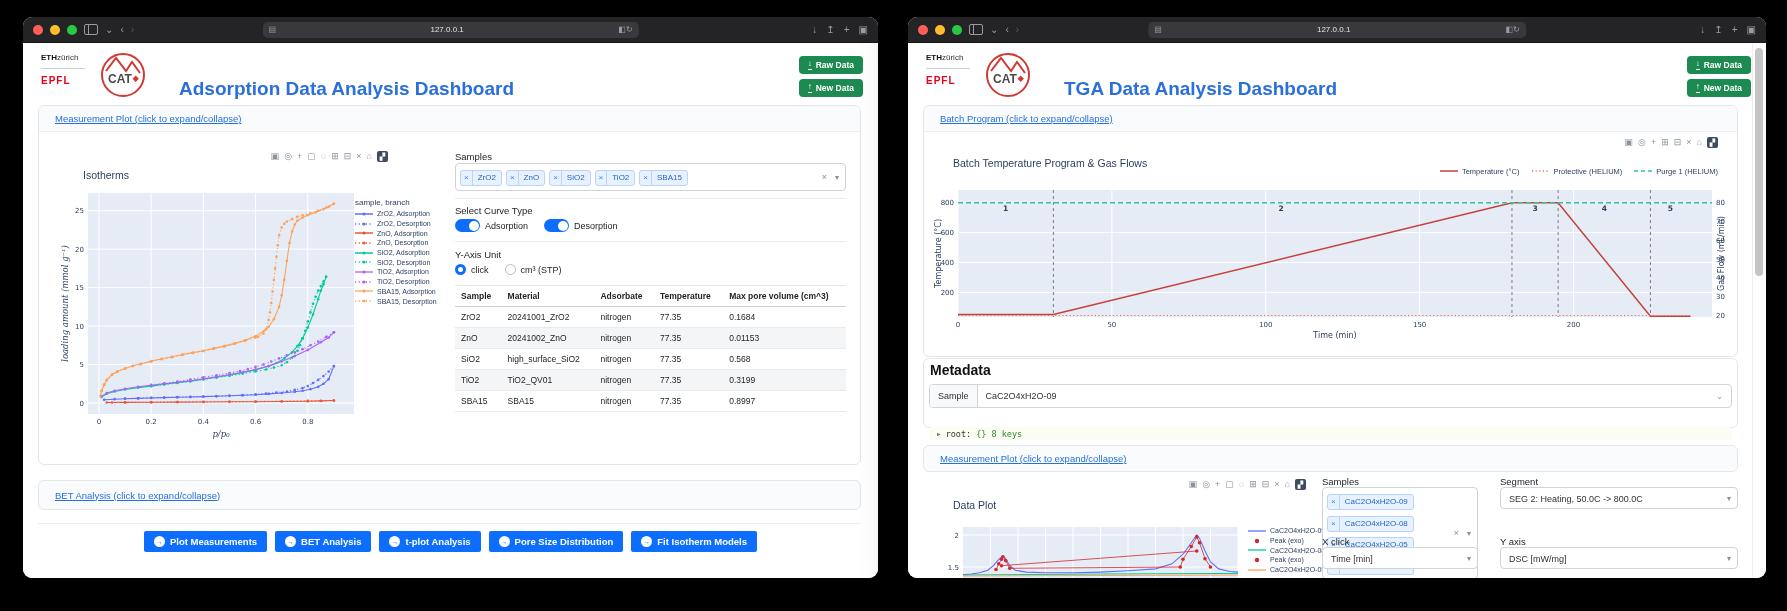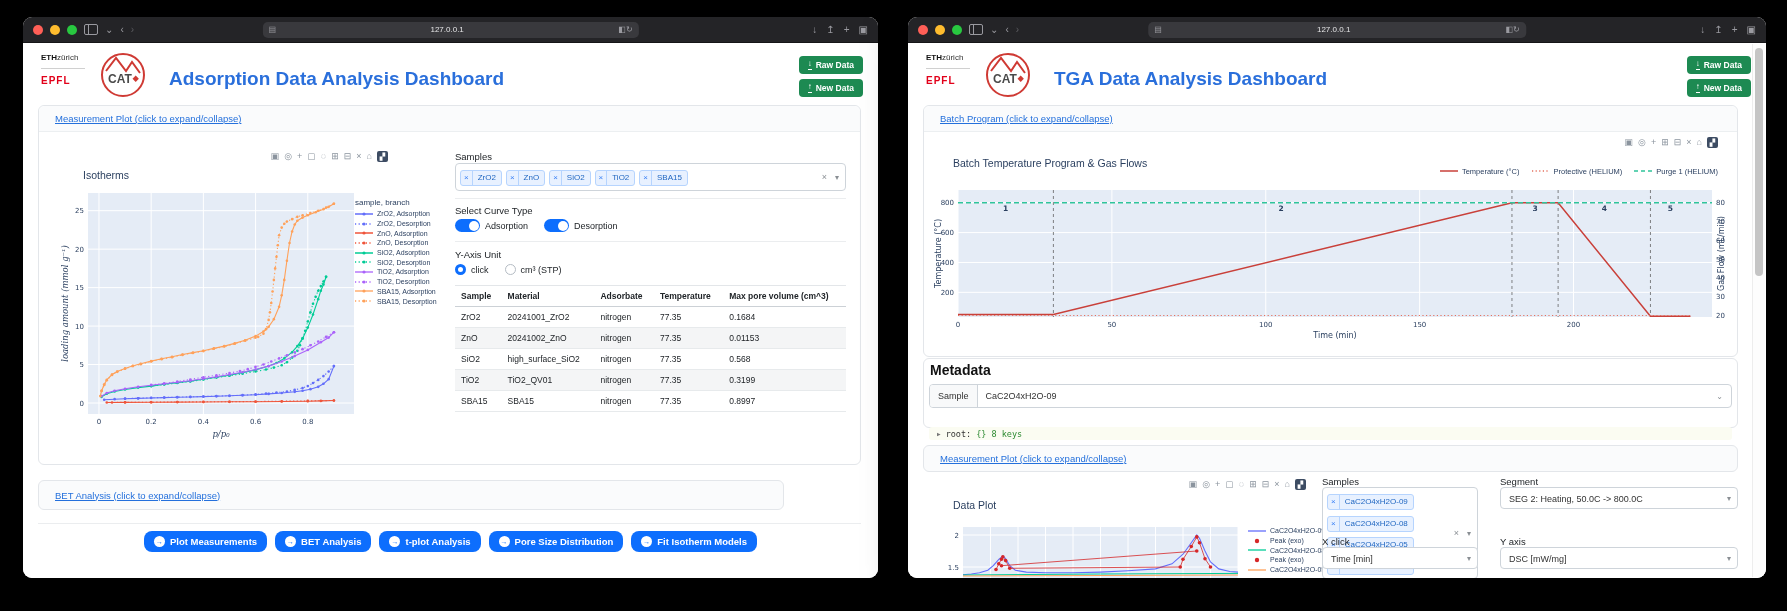--- a/index.html
+++ b/index.html
@@ -19,21 +19,21 @@
   .tb-right{margin-left:auto;display:flex;gap:9px;align-items:center}
   .content{position:absolute;top:26px;left:0;right:0;bottom:0;background:#fff}
   
   .logo-block{position:absolute;left:18px;top:10px;width:56px;text-align:left}
   .ethline{font-size:8px;color:#111;white-space:nowrap}
   .ethline b{font-weight:900}
   .ethline span{color:#333}
   .logo-sep{width:44px;border-top:1px solid #d0d0d0;margin:6px 0}
   .epfl{color:#e2001a;font-weight:900;font-size:10px;letter-spacing:1px}
   .cat-logo{position:absolute;left:76px;top:8px}
-  .page-title{position:absolute;left:146px;top:25px;margin:0;font-size:19px;font-weight:700;color:#2a6fdb}
+  .page-title{position:absolute;left:146px;top:25px;margin:10px;font-size:19px;font-weight:700;color:#2a6fdb}
   .hbtns{position:absolute;right:15px;top:13px;display:flex;flex-direction:column;gap:5px;align-items:flex-end}
   .gbtn{display:inline-flex;align-items:center;gap:4px;background:#1d8a52;color:#fff;font-size:8.5px;font-weight:700;padding:4px 9px;border-radius:4px;border:none;font-family:inherit}
   .gbtn .gic{font-size:8px;line-height:1;border-bottom:1px solid #fff;padding-bottom:.5px}
   
   .panelbox{position:absolute;border:1px solid #e3e6ea;border-radius:6px;background:#fff;box-sizing:border-box}
   .striphead{height:26px;background:#fafbfc;border-bottom:1px solid #eceff1;border-radius:6px 6px 0 0;display:flex;align-items:center;padding:0 16px;box-sizing:border-box}
   .stripbox{position:absolute;background:#fafbfc;border:1px solid #e3e6ea;border-radius:6px;display:flex;align-items:center;padding:0 16px;box-sizing:border-box}
   .plink{color:#2470dc;font-size:9.5px;text-decoration:underline;cursor:pointer}
   .hr{position:absolute;border-top:1px solid #ebedef;height:0}
   
@@ -71,21 +71,21 @@
   .rdo-item{display:flex;align-items:center;gap:5px}
   .rdo{width:11px;height:11px;border-radius:50%;border:1px solid #b5bcc4;background:#fff;box-sizing:border-box}
   .rdo.on{border:3.5px solid #0d6efd}
   
   .dtable{position:absolute;border-collapse:collapse;font-size:8.5px;color:#212529}
   .dtable th{font-weight:700;text-align:left;padding:5px 6px;border-bottom:1px solid #ccd1d6;border-top:1px solid #e3e6e9}
   .dtable td{padding:5px 6px;border-bottom:1px solid #e7eaec}
   .dtable tbody tr:nth-child(even){background:#f4f5f6}
   
   .actions{position:absolute;left:0;width:100%;display:flex;justify-content:center;gap:8px}
-  .abtn{display:inline-flex;align-items:flex-start;gap:5px;background:#0d6efd;color:#fff;font-size:9.5px;font-weight:700;padding:5px 10px;border-radius:8px;border:none;font-family:inherit}
+  .abtn{display:inline-flex;align-items:flex-start;gap:5px;background:#0d6efd;color:#fff;font-size:9.5px;font-weight:700;padding:5px 10px;border-radius:2px;border:none;font-family:inherit}
   .ab-ic{width:11px;height:11px;border-radius:50%;background:#fff;color:#0d6efd;font-size:7px;display:flex;align-items:center;justify-content:center}
   
   .meta-h{position:absolute;font-size:14px;font-weight:700;color:#111;margin:0}
   .igroup{position:absolute;display:flex;height:24px;border:1px solid #ced4da;border-radius:4px;overflow:hidden;background:#fff;box-sizing:border-box}
   .igroup .pfx{background:#f8f9fa;border-right:1px solid #ced4da;font-size:9px;color:#333;display:flex;align-items:center;padding:0 8px}
   .igroup .val{font-size:9px;color:#333;display:flex;align-items:center;padding:0 8px;flex:1;position:relative}
   .igroup .car{position:absolute;right:8px;color:#8a8f94;font-size:8px}
   .jtree{position:absolute;background:#fbfcf2;border-radius:3px;font:8.5px "DejaVu Sans Mono",monospace;display:flex;align-items:center;gap:5px;padding:0 8px;box-sizing:border-box}
   .jt-ar{color:#777;font-size:6px}
   .jt-root{color:#333}
@@ -594,21 +594,21 @@
           <tr>
             <td>SBA15</td>
             <td>SBA15</td>
             <td>nitrogen</td>
             <td>77.35</td>
             <td>0.8997</td>
           </tr>
         </tbody>
       </table>
 
-    <div class="stripbox" style="left:15px;top:437px;width:746px;height:30px">
+    <div class="stripbox" style="left:15px;top:437px;width:823px;height:30px">
       <a class="plink">BET Analysis (click to expand/collapse)</a>
     </div>
     <div class="hr" style="left:15px;top:480px;width:823px"></div>
     <div class="actions" style="top:488px">
         <button class="abtn">
           <span class="ab-ic">→</span>
           <span>Plot Measurements</span>
         </button>
         <button class="abtn">
           <span class="ab-ic">→</span>

